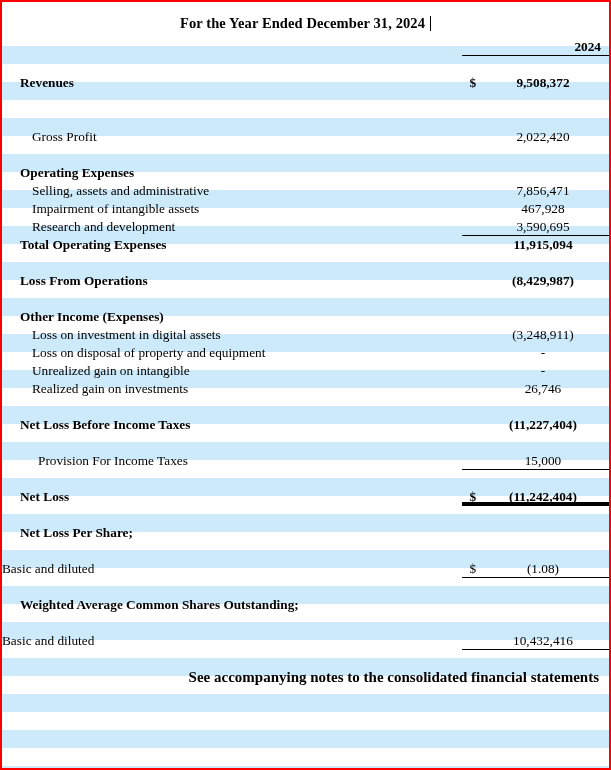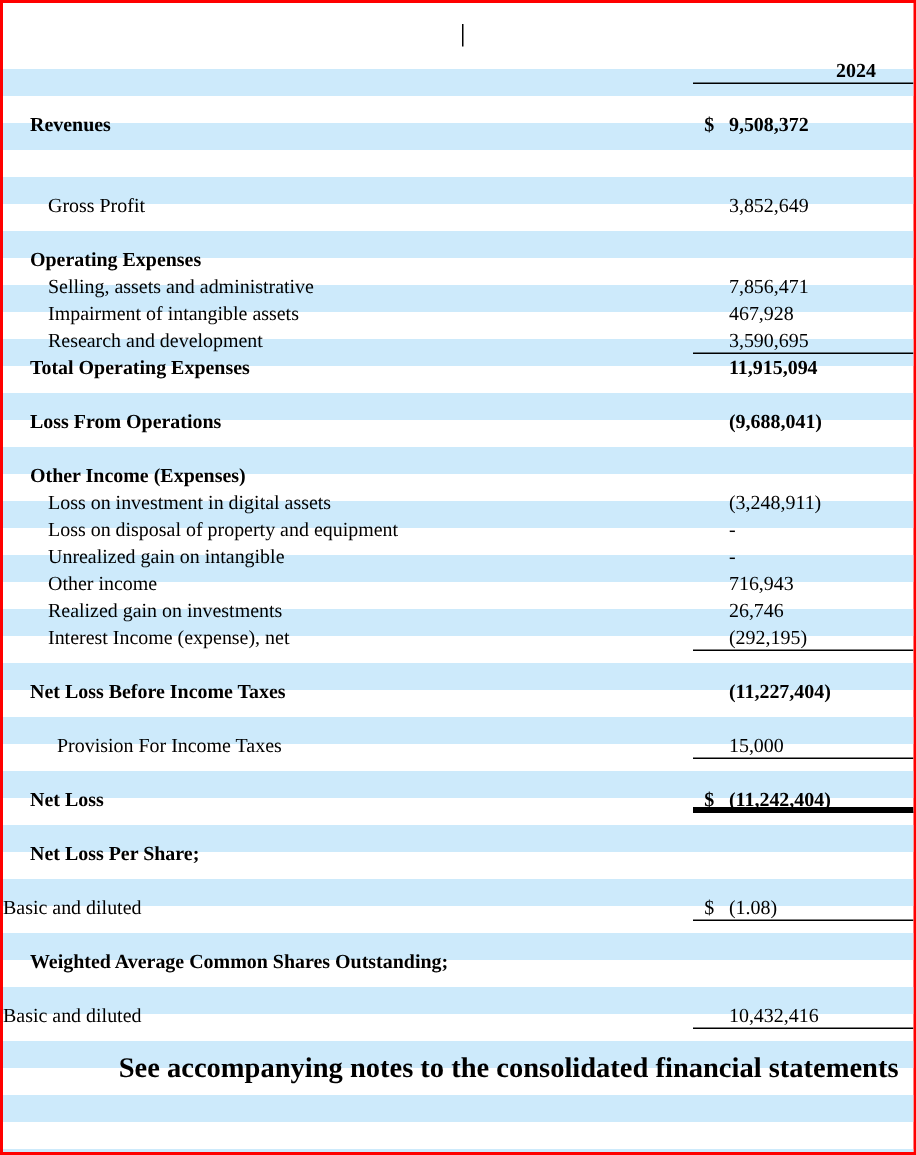--- a/index.html
+++ b/index.html
@@ -72,42 +72,42 @@
   td {
     padding: 0;
     font-size: 13.3px;
     color: #000;
     vertical-align: middle;
     line-height: 18px;
     white-space: nowrap;
   }
   .c-label   { width: 452px; }
   .c-cur     { width: 24px;  text-align: left; padding-left: 8px; }
-  .c-val     { width: 121px; text-align: left; padding-right: 9px; }
+  .c-val     { width: 121px; text-align: center; padding-right: 9px; }
 
   .lbl-head   { font-weight: bold; padding-left: 18px; margin-left: 40px; }
   .lbl-sub    { font-weight: normal; padding-left: 30px; }
   .lbl-sub2   { font-weight: normal; }
   .lbl-plain  { font-weight: normal; padding-left: 36px; }
 
   .val-bold   { font-weight: bold; }
   .val-norm   { font-weight: normal; }
   .ul-single   { box-shadow: inset 0 -1px 0 0 #000; }
   .ul-double   { box-shadow: inset 0 -1px 0 0 #000, inset 0 -4px 0 0 #000; }
 
   .hdr-year {
     text-align: right;
     font-weight: bold;
     font-size: 13.3px;
-    padding-right: 25px;
+    padding-right: 8px;
   }
   .footer-row td {
     text-align: right;
     font-weight: bold;
-    font-size: 19px;
+    font-size: 15px;
     padding-right: 10px;
   }
 </style>
 </head>
 <body>
 
 <div id="page">
 
   <div id="stripes">
       <div class="stripe" style="top: 44px; height: 18px;"></div>
@@ -129,20 +129,21 @@
       <div class="stripe" style="top: 620px; height: 18px;"></div>
       <div class="stripe" style="top: 656px; height: 18px;"></div>
       <div class="stripe" style="top: 692px; height: 18px;"></div>
       <div class="stripe" style="top: 728px; height: 18px;"></div>
       <div class="stripe" style="top: 764px; height: 2px;"></div>
     </div>
 
   <div id="content">
 
     <div class="title-row">
+      <span class="title-text">For the Year Ended December 31, 2024</span>
         <span class="caret"></span>
     </div>
 
     <table class="stmt">
       <colgroup>
         <col class="c-label">
           <col class="c-cur">
           <col class="c-val">
       </colgroup>
       <tbody id="tbody">
@@ -160,21 +161,21 @@
           </tr>
           <tr>
             <td colspan="3"></td>
           </tr>
           <tr>
             <td colspan="3"></td>
           </tr>
           <tr>
             <td class="lbl-sub">Gross Profit</td>
             <td class="c-cur "></td>
-            <td class="c-val  val-norm">3,852,649</td>
+            <td class="c-val  val-norm">2,022,420</td>
           </tr>
           <tr>
             <td colspan="3"></td>
           </tr>
           <tr>
             <td class="lbl-head">Operating Expenses</td>
             <td class="c-cur "></td>
             <td class="c-val  val-norm"></td>
           </tr>
           <tr>
@@ -196,21 +197,21 @@
             <td class="lbl-head">Total Operating Expenses</td>
             <td class="c-cur  val-bold"></td>
             <td class="c-val  val-bold">11,915,094</td>
           </tr>
           <tr>
             <td colspan="3"></td>
           </tr>
           <tr>
             <td class="lbl-head">Loss From Operations</td>
             <td class="c-cur  val-bold"></td>
-            <td class="c-val  val-bold">(9,688,041)</td>
+            <td class="c-val  val-bold">(8,429,987)</td>
           </tr>
           <tr>
             <td colspan="3"></td>
           </tr>
           <tr>
             <td class="lbl-head">Other Income (Expenses)</td>
             <td class="c-cur "></td>
             <td class="c-val  val-norm"></td>
           </tr>
           <tr>
@@ -222,33 +223,23 @@
             <td class="lbl-sub">Loss on disposal of property and equipment</td>
             <td class="c-cur "></td>
             <td class="c-val  val-norm">-</td>
           </tr>
           <tr>
             <td class="lbl-sub">Unrealized gain on intangible</td>
             <td class="c-cur "></td>
             <td class="c-val  val-norm">-</td>
           </tr>
           <tr>
-            <td class="lbl-sub">Other income</td>
-            <td class="c-cur "></td>
-            <td class="c-val  val-norm">716,943</td>
-          </tr>
-          <tr>
             <td class="lbl-sub">Realized gain on investments</td>
             <td class="c-cur "></td>
             <td class="c-val  val-norm">26,746</td>
-          </tr>
-          <tr>
-            <td class="lbl-sub">Interest Income (expense), net</td>
-            <td class="c-cur ul-single"></td>
-            <td class="c-val ul-single val-norm">(292,195)</td>
           </tr>
           <tr>
             <td colspan="3"></td>
           </tr>
           <tr>
             <td class="lbl-head">Net Loss Before Income Taxes</td>
             <td class="c-cur  val-bold"></td>
             <td class="c-val  val-bold">(11,227,404)</td>
           </tr>
           <tr>

